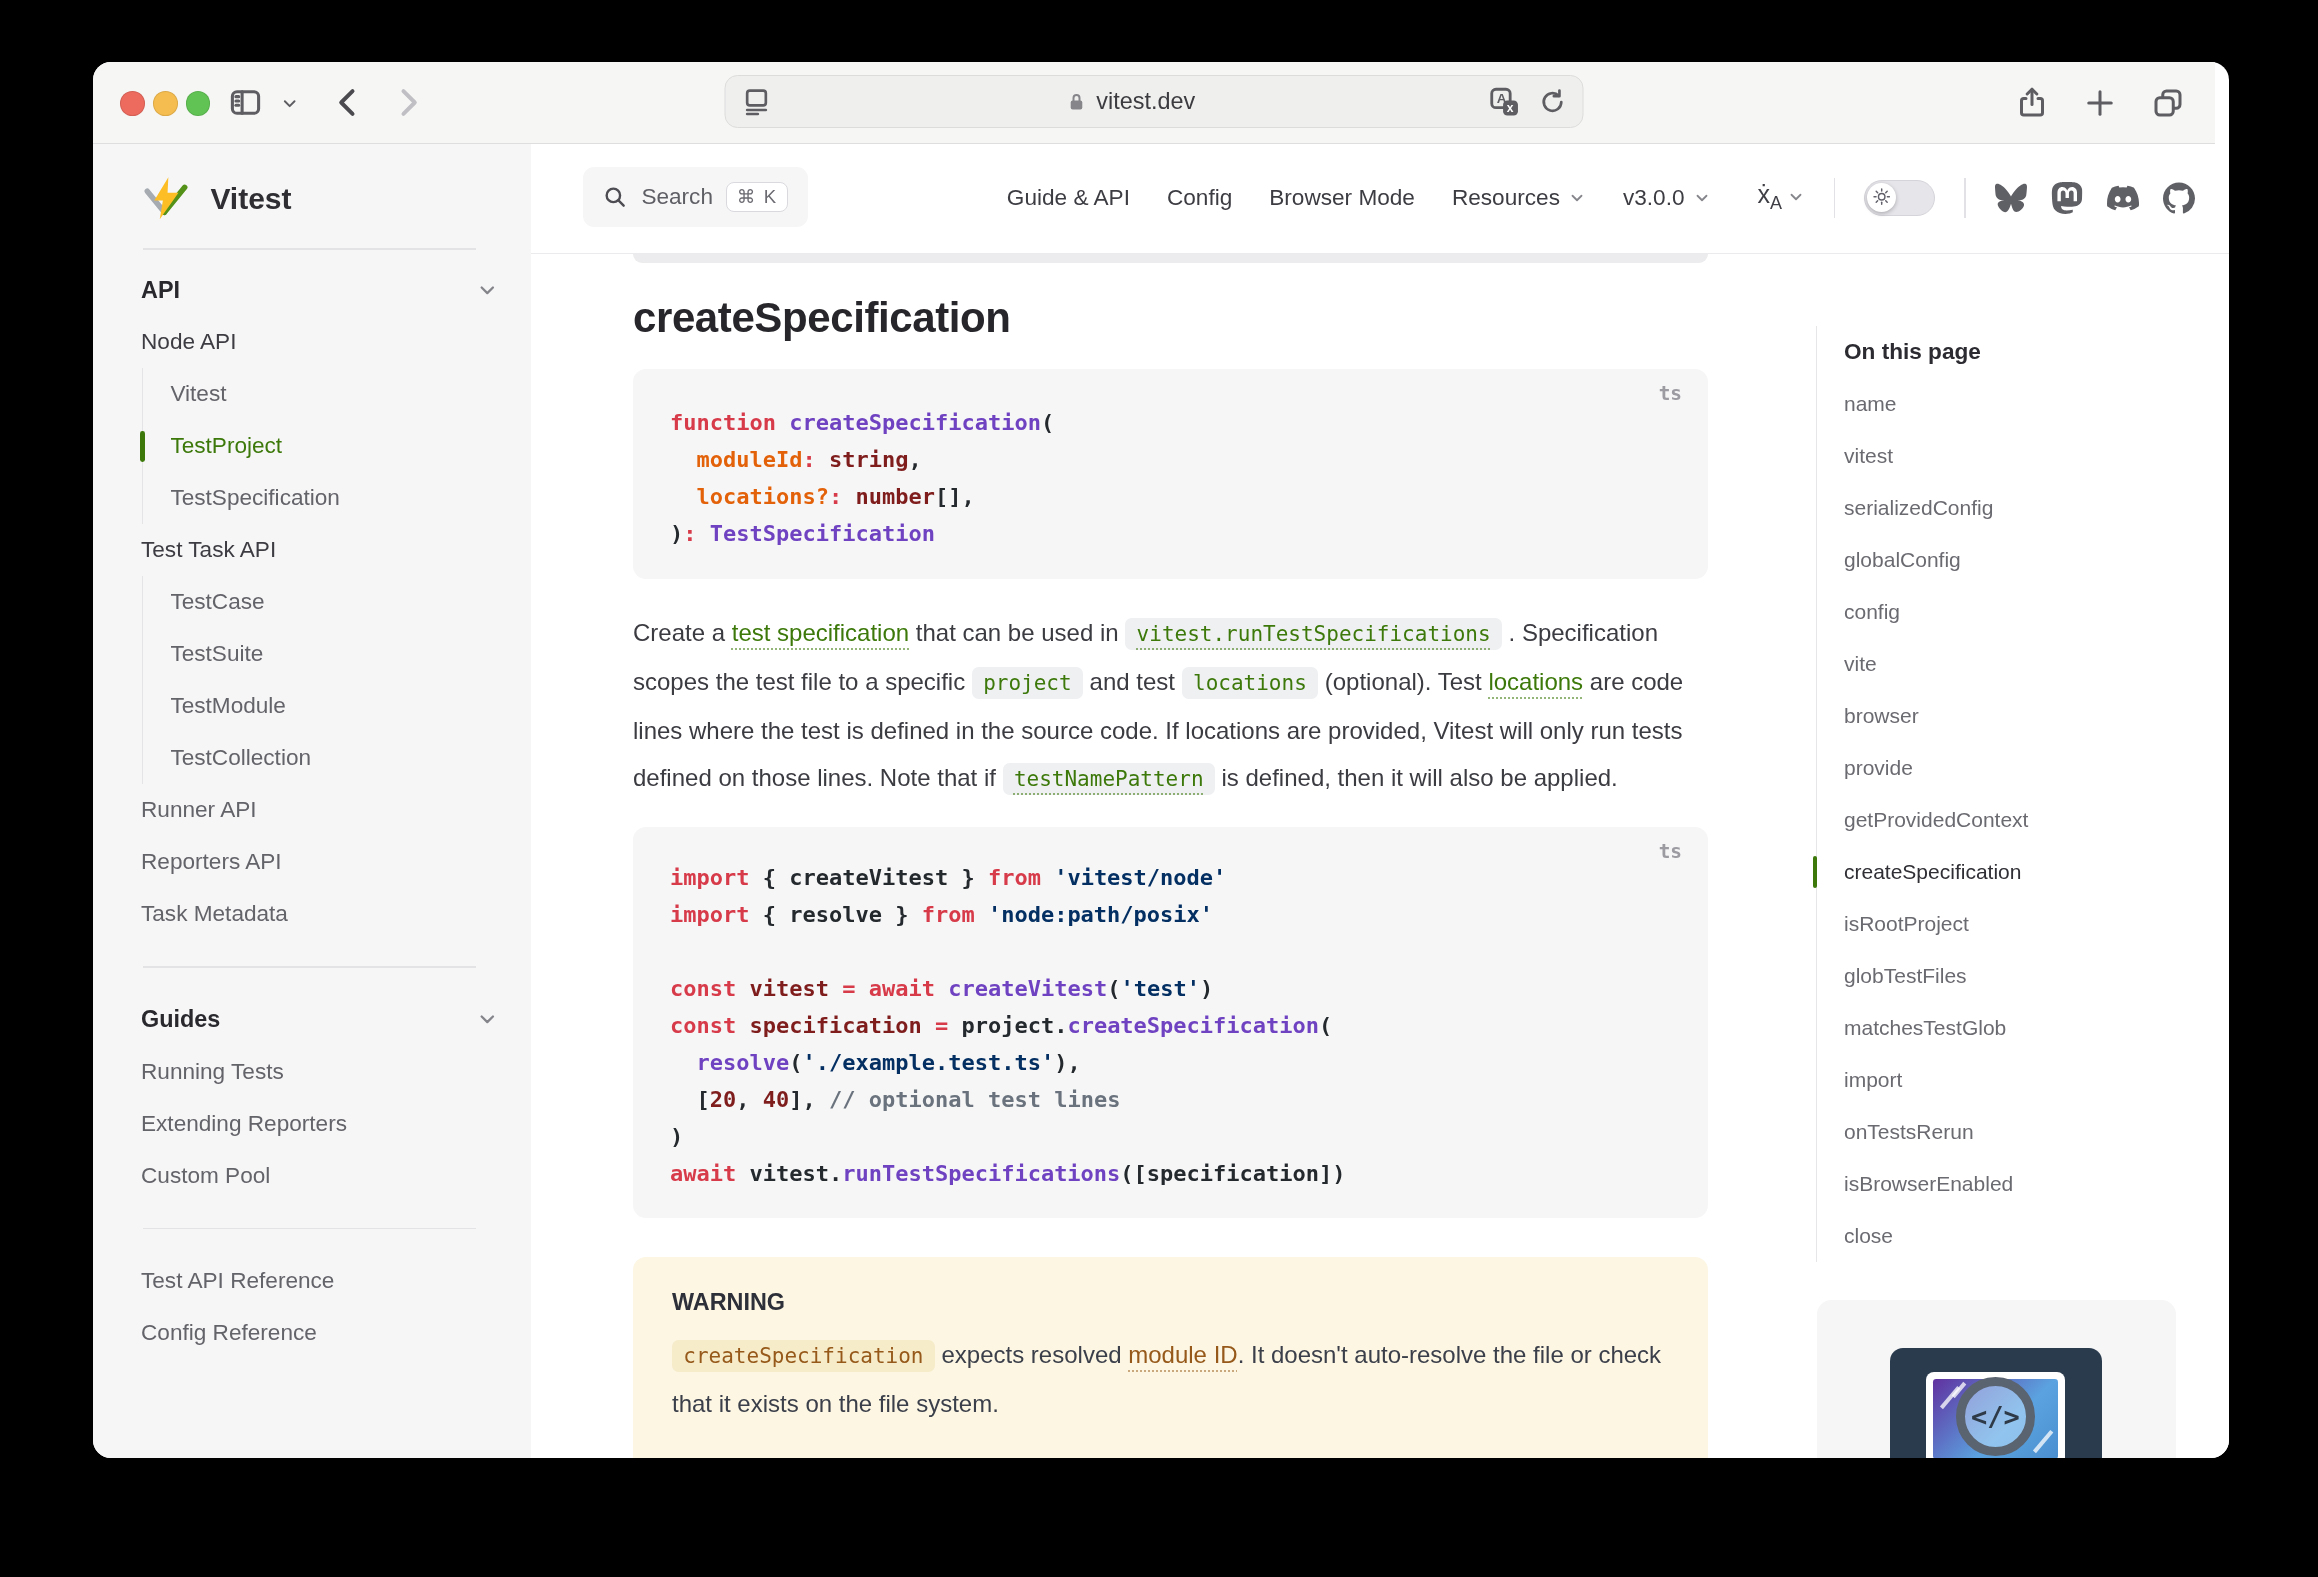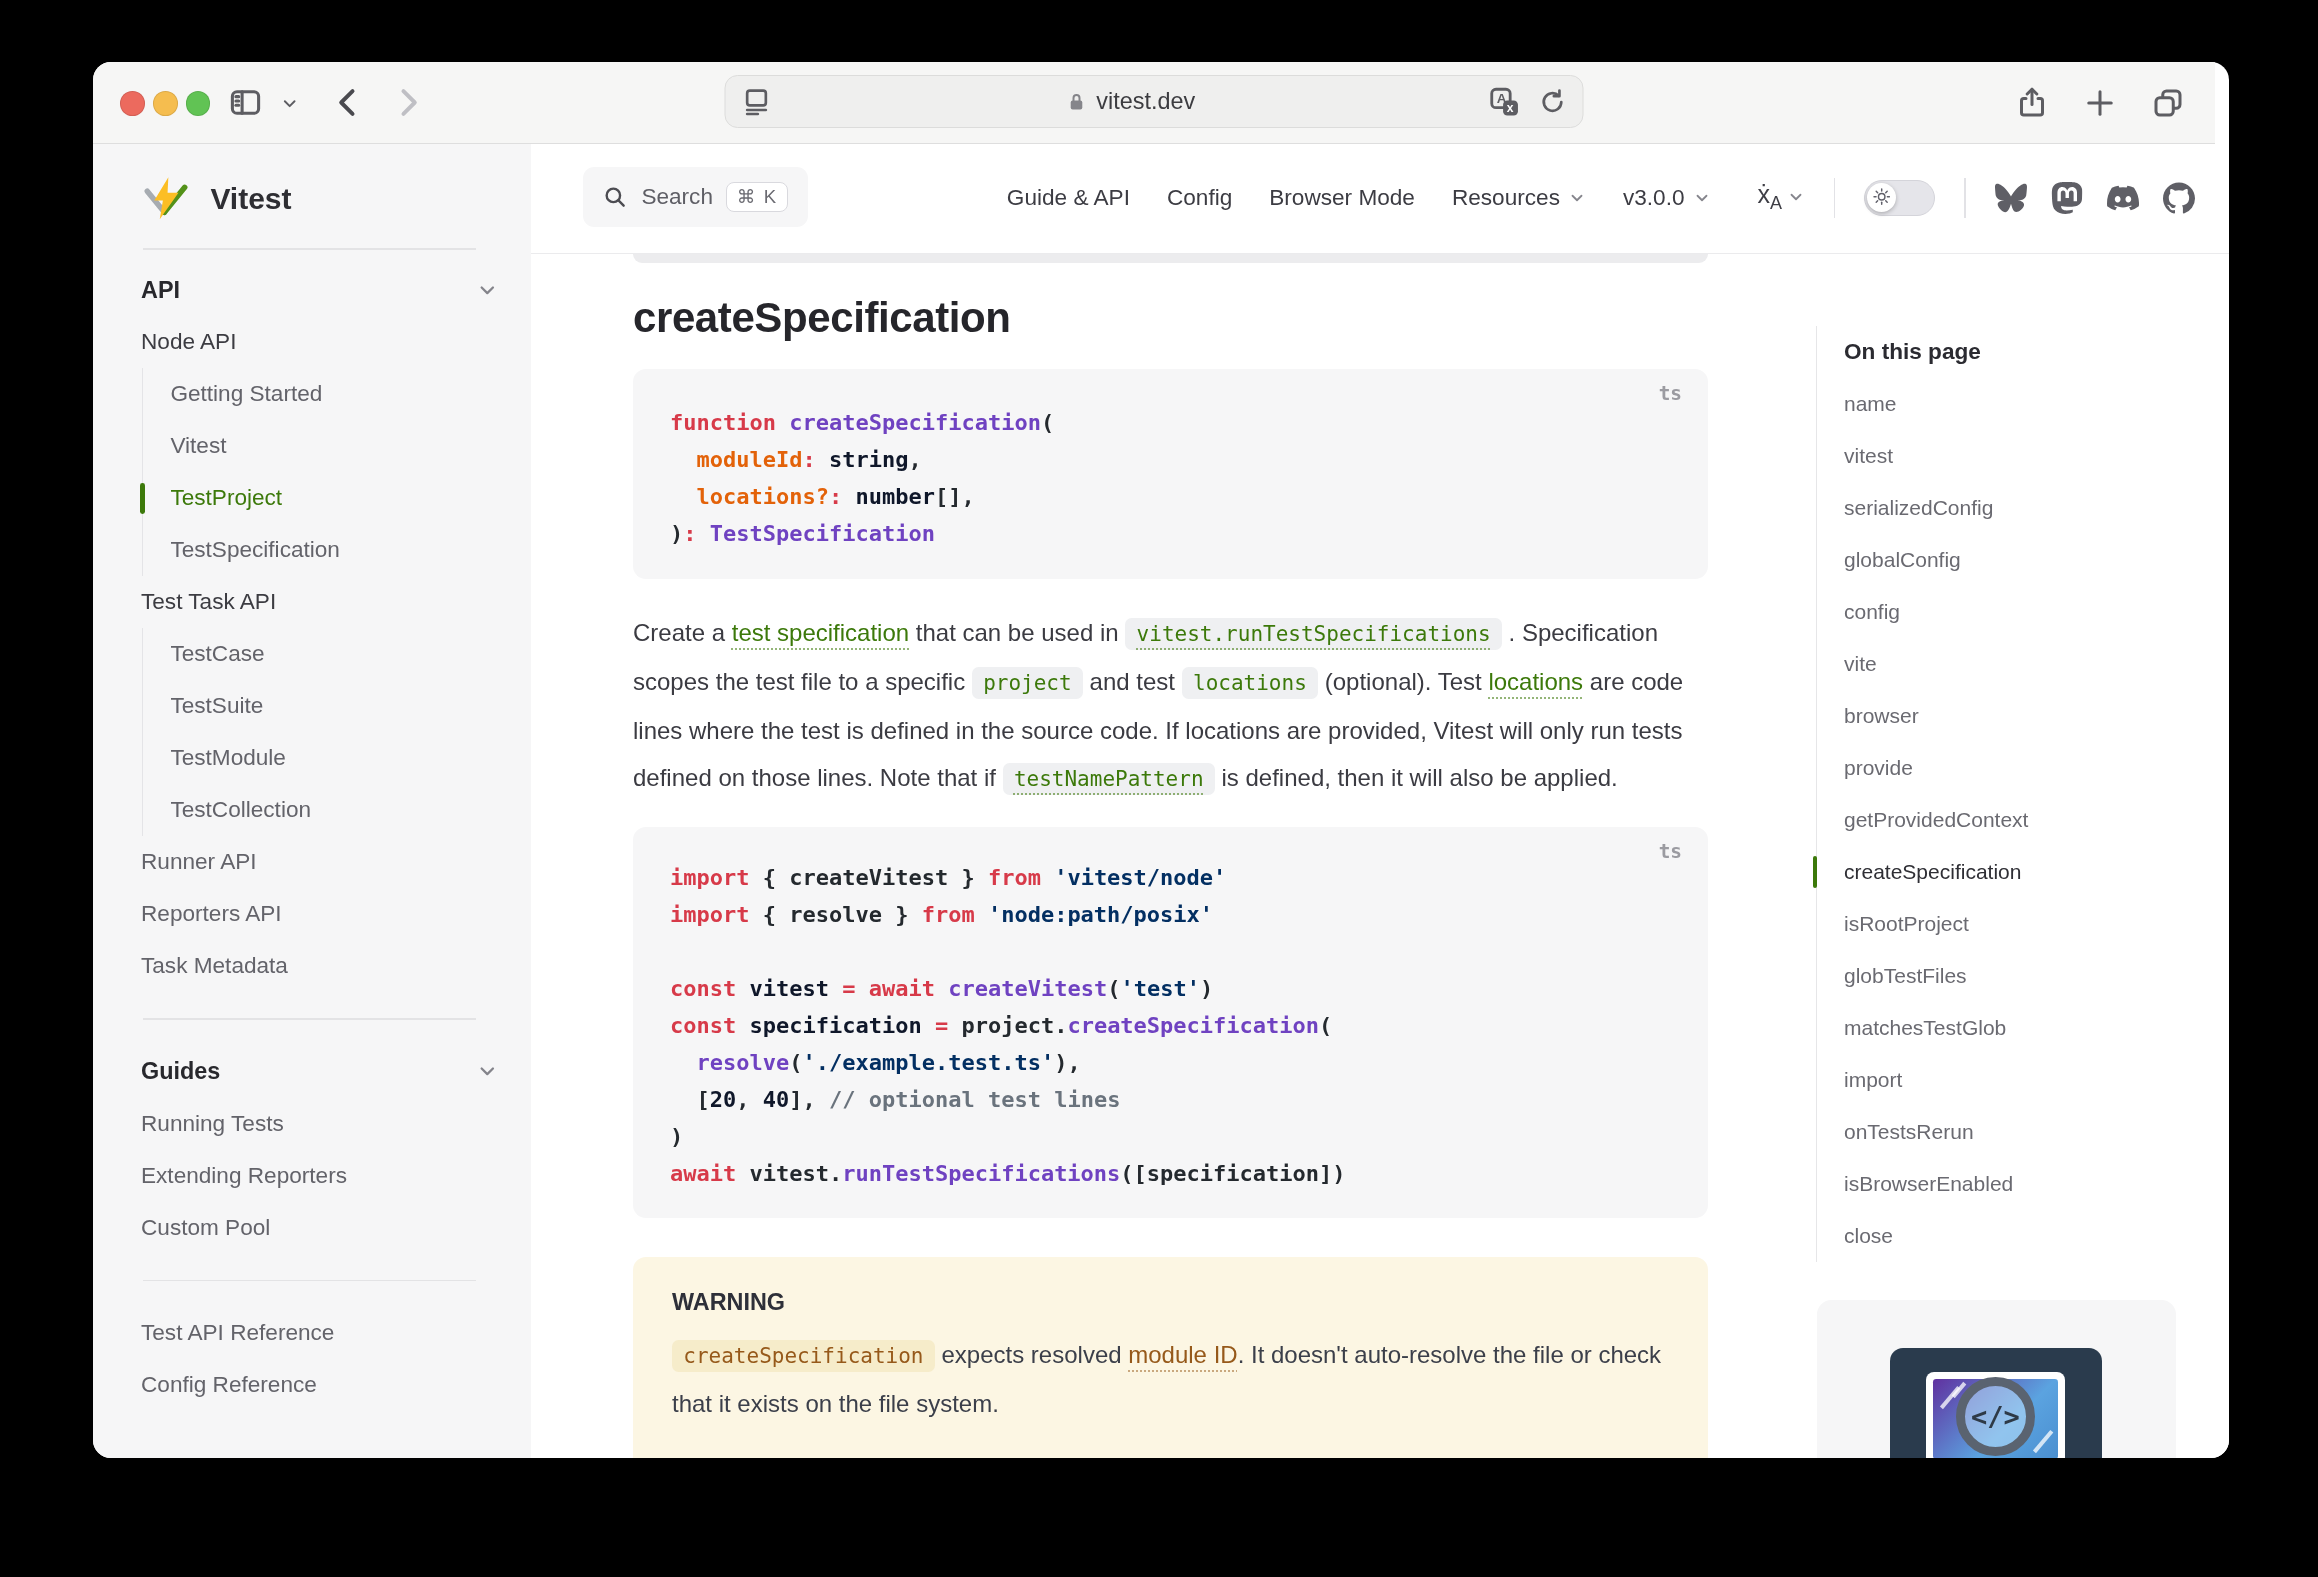--- a/index.html
+++ b/index.html
@@ -73,21 +73,21 @@
   .content{margin-left:102px;width:1075px;}
   h1.title{margin:37px 0 0;font-size:42px;line-height:53px;font-weight:600;color:#26262b;letter-spacing:-0.4px;}
   .codeblock{position:relative;margin-top:25px;background:#f6f6f7;border-radius:13px;
              padding:35px 37px 27px;box-sizing:border-box;font-weight:bold;}
   .codeblock.second{margin-top:24px;padding:32px 37px 26px;}
   .lang-label{position:absolute;top:13px;right:26px;font-size:19.4px;color:#9b9ba1;
               font-family:"DejaVu Sans Mono",monospace;}
   .code{font-family:"DejaVu Sans Mono",monospace;font-size:22px;}
   .cline{height:37px;line-height:37px;white-space:pre;}
   .tok-kw{color:#d73a49;} .tok-fn{color:#6f42c1;} .tok-vr{color:#e36209;}
-  .tok-cn{color:#0f172a;} .tok-str{color:#032f62;} .tok-cm{color:#6a737d;} .tok-pl{color:#24292e;}
+  .tok-cn{color:#7f1d1d;} .tok-str{color:#032f62;} .tok-cm{color:#6a737d;} .tok-pl{color:#24292e;}
   .para{margin:30px 0 0;font-size:24px;line-height:47px;color:#3b3b42;}
   .chip{font-family:"DejaVu Sans Mono",monospace;font-size:21px;background:#eff0f2;border-radius:6.5px;
         padding:4px 11.3px;color:#3c790a;white-space:nowrap;}
   .chip-link,.t-link{text-decoration:underline dotted;text-decoration-thickness:1.6px;
         text-decoration-color:rgba(60,121,10,.55);text-underline-offset:7.3px;cursor:pointer;}
   .t-link{color:#3c790a;font-weight:500;}
   .warning{margin-top:39px;background:#fcf6e3;border-radius:13px;padding:29px 39px 57px;}
   .warn-title{margin:0;font-size:23.4px;line-height:32px;font-weight:700;color:#2e3039;}
   .warn-body{margin:13px 0 0;font-size:24px;line-height:47px;color:#3b3f4a;}
   .chip-warn{background:#f6ecca;color:#96591a;}
@@ -218,21 +218,20 @@
       </div>
       <div class="logo-sep"></div>
       <nav id="sidebar-nav">
           <div class="side-header">
             <span>API</span>
             <svg class="chev20" viewBox="0 0 20 20">
               <polyline points="5 7.5 10 12.5 15 7.5" fill="none" stroke="currentColor" stroke-width="2" stroke-linecap="round" stroke-linejoin="round"></polyline>
             </svg>
           </div>
           <div class="side-group">Node API</div>
-          <div class="side-item indent">Getting Started</div>
           <div class="side-item indent">Vitest</div>
           <div class="side-item indent active">TestProject</div>
           <div class="side-item indent">TestSpecification</div>
           <div class="side-group">Test Task API</div>
           <div class="side-item indent">TestCase</div>
           <div class="side-item indent">TestSuite</div>
           <div class="side-item indent">TestModule</div>
           <div class="side-item indent">TestCollection</div>
           <div class="side-item">Runner API</div>
           <div class="side-item">Reporters API</div>

